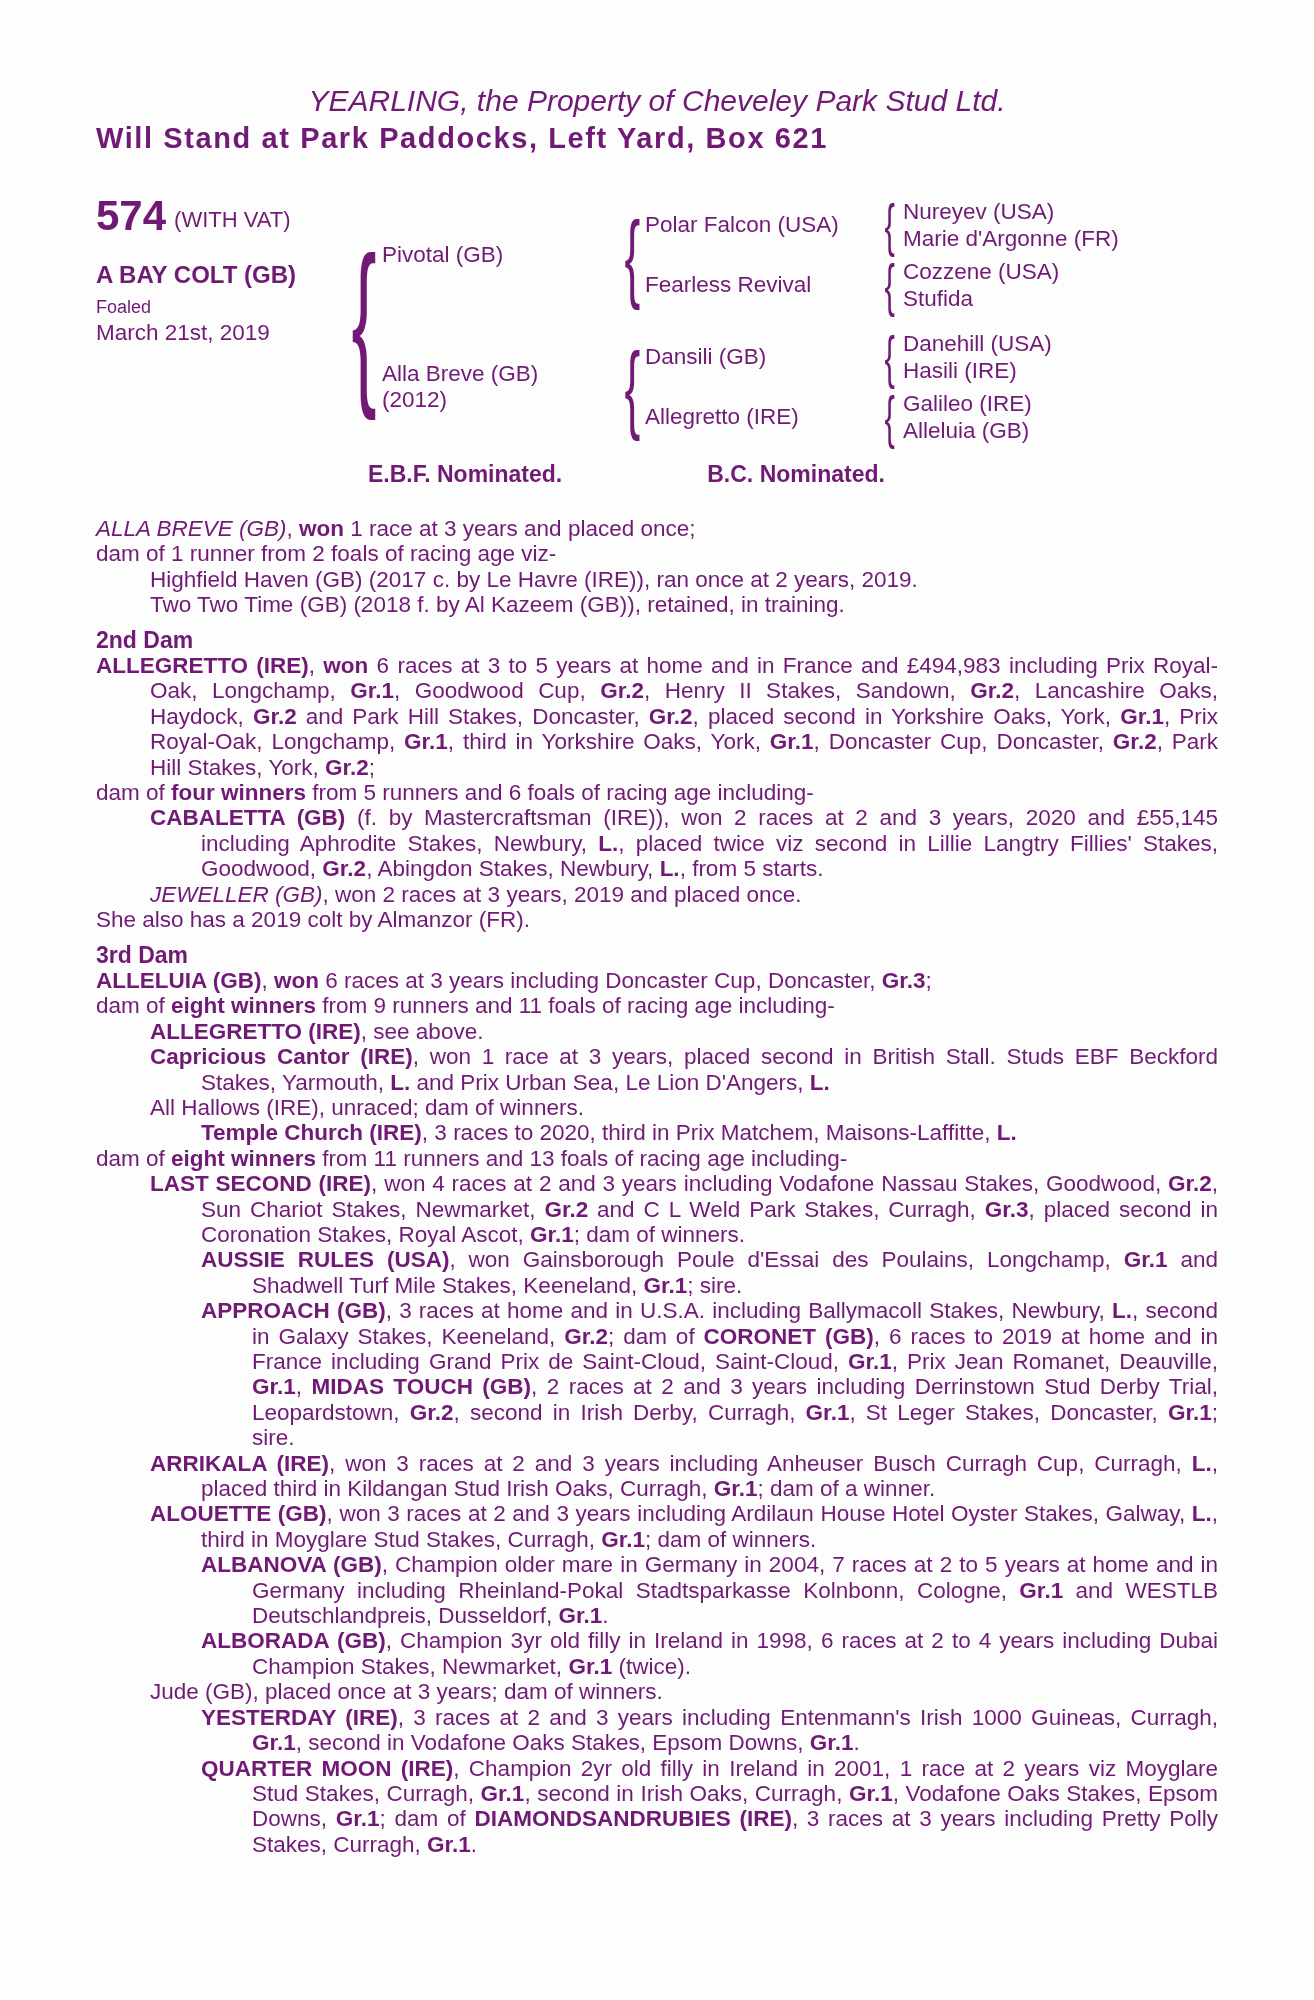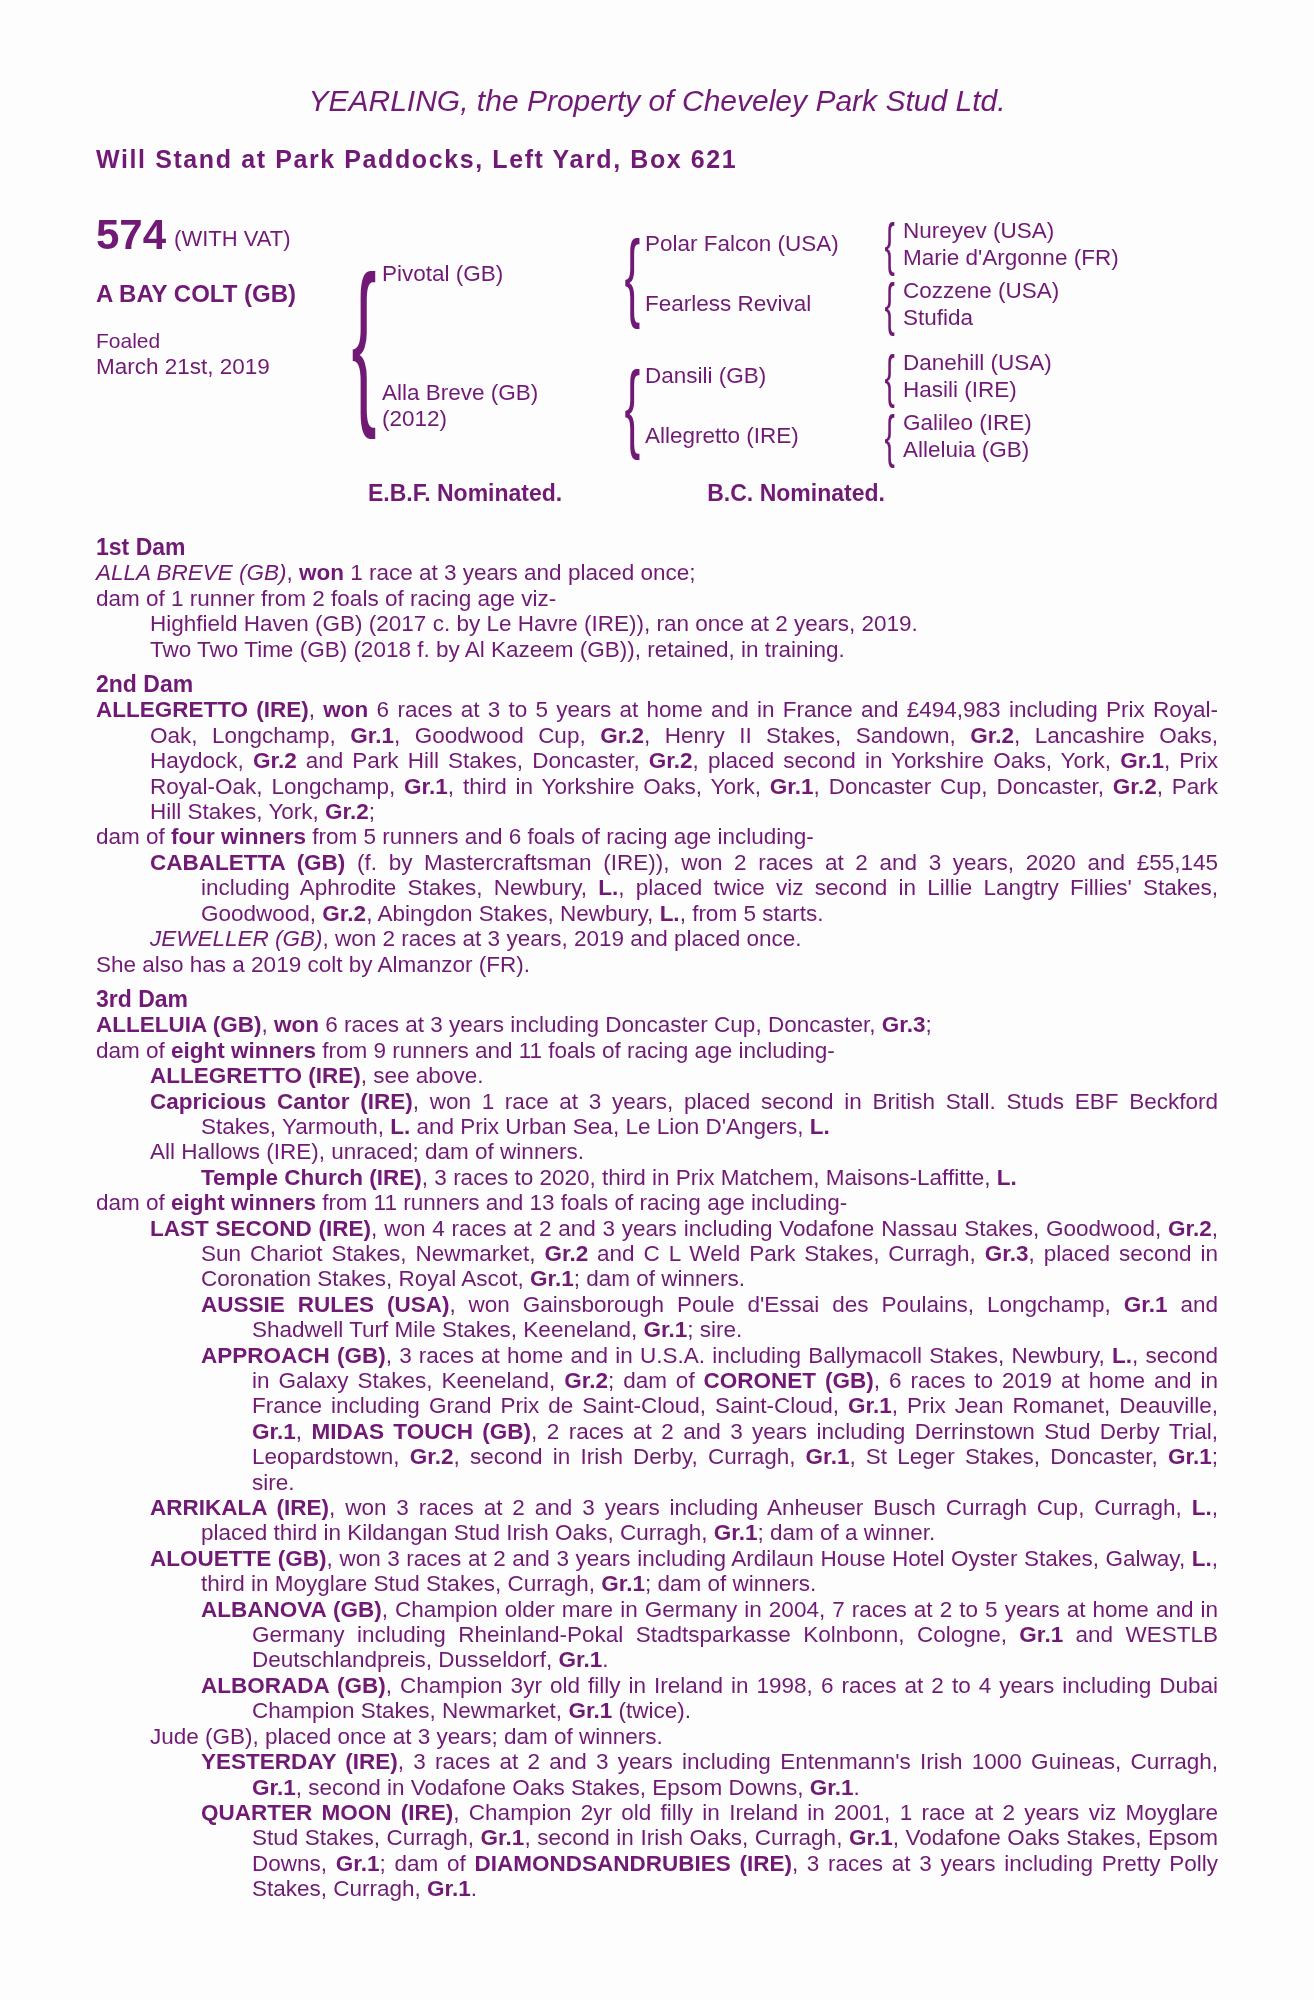--- a/index.html
+++ b/index.html
@@ -2,29 +2,29 @@
 <html><head>
 <meta charset="utf-8">
 <style>
   html,body{margin:0;padding:0;background:#ffffff;}
   .page{
     width:1314px;height:2000px;background:#fdfdfd;color:#701a75;
     font-family:"Liberation Sans", sans-serif;position:relative;overflow:hidden;
   }
   .content{width:1122px;padding-left:96px;}
   .title{padding-top:84px;text-align:center;font-style:italic;font-size:30px;line-height:1.1;}
-  .stand{margin-top:28px;font-weight:bold;font-size:25px;letter-spacing:1.6px;}
+  .stand{margin-top:5px;font-weight:bold;font-size:29px;letter-spacing:1.6px;}
   
   .ped{display:flex;margin-top:40px;align-items:flex-start;}
   .lotcol{width:250px;flex:0 0 250px;}
   .lotnum{display:flex;align-items:center;}
   .lotnum .n{font-size:42px;font-weight:bold;line-height:1;}
   .lotnum .v{font-size:22px;margin-left:8px;padding-top:8px;}
   .colt{font-weight:bold;font-size:24px;margin-top:24px;}
-  .foaled{font-size:21px;margin-top:20px;line-height:26px;}
+  .foaled{font-size:18px;margin-top:5px;line-height:26px;}
   .fdate{font-size:22.5px;line-height:26px;}
   .tree{display:flex;align-items:center;}
   .brace{display:flex;align-items:center;justify-content:center;overflow:visible;}
   .brace .gl{display:block;font-weight:400;line-height:1;}
   .brace-big{width:36px;}
   .brace-big .gl{font-size:150px;transform:scale(.5,1.2);}
   .brace-med{width:26px;}
   .brace-med .gl{font-size:86px;transform:scale(.55,1.15);}
   .brace-sm{width:26px;}
   .brace-sm .gl{font-size:52px;transform:scale(.6,1.1);}
@@ -141,21 +141,20 @@
         </div>
       </div>
     </div>
 
     <div class="noms">
       <span class="ebf">E.B.F. Nominated.</span>
       <span class="bc">B.C. Nominated.</span>
     </div>
 
     <div class="sections">
-        <div class="sec-head">1st Dam</div>
         <div class="para p0h"><span class="i">ALLA BREVE (GB)</span><span>, </span><span class="b">won</span><span> 1 race at 3 years and placed once;</span></div>
         <div class="para p0"><span>dam of 1 runner from 2 foals of racing age viz-</span></div>
         <div class="para p1"><span>Highfield Haven (GB) (2017 c. by Le Havre (IRE)), ran once at 2 years, 2019.</span></div>
         <div class="para p1"><span>Two Two Time (GB) (2018 f. by Al Kazeem (GB)), retained, in training.</span></div>
         <div class="sec-head">2nd Dam</div>
         <div class="para p0h"><span class="b">ALLEGRETTO (IRE)</span><span>, </span><span class="b">won</span><span> 6 races at 3 to 5 years at home and in France and £494,983 including Prix Royal-Oak, Longchamp, </span><span class="b">Gr.1</span><span>, Goodwood Cup, </span><span class="b">Gr.2</span><span>, Henry II Stakes, Sandown, </span><span class="b">Gr.2</span><span>, Lancashire Oaks, Haydock, </span><span class="b">Gr.2</span><span> and Park Hill Stakes, Doncaster, </span><span class="b">Gr.2</span><span>, placed second in Yorkshire Oaks, York, </span><span class="b">Gr.1</span><span>, Prix Royal-Oak, Longchamp, </span><span class="b">Gr.1</span><span>, third in Yorkshire Oaks, York, </span><span class="b">Gr.1</span><span>, Doncaster Cup, Doncaster, </span><span class="b">Gr.2</span><span>, Park Hill Stakes, York, </span><span class="b">Gr.2</span><span>;</span></div>
         <div class="para p0"><span>dam of </span><span class="b">four winners</span><span> from 5 runners and 6 foals of racing age including-</span></div>
         <div class="para p1"><span class="b">CABALETTA (GB)</span><span> (f. by Mastercraftsman (IRE)), won 2 races at 2 and 3 years, 2020 and £55,145 including Aphrodite Stakes, Newbury, </span><span class="b">L.</span><span>, placed twice viz second in Lillie Langtry Fillies' Stakes, Goodwood, </span><span class="b">Gr.2</span><span>, Abingdon Stakes, Newbury, </span><span class="b">L.</span><span>, from 5 starts.</span></div>
         <div class="para p1"><span class="i">JEWELLER (GB)</span><span>, won 2 races at 3 years, 2019 and placed once.</span></div>
         <div class="para p0"><span>She also has a 2019 colt by Almanzor (FR).</span></div>

